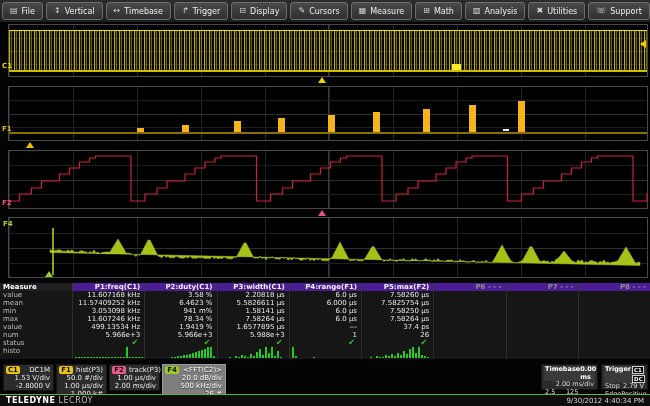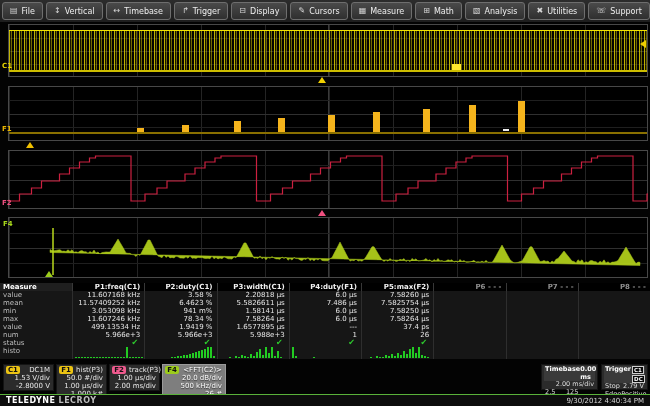--- a/index.html
+++ b/index.html
@@ -58,21 +58,21 @@
   #mk-triglevel{position:absolute;left:640px;top:40px;width:0;height:0;border-top:4px solid transparent;
                 border-bottom:4px solid transparent;border-right:6px solid #f0d000;}
 
   
   #measure-table{position:absolute;left:0;top:283px;width:650px;height:76px;background:#161616;
      display:grid;grid-template-columns:72px repeat(8,1fr);
      grid-template-rows:8px 8px 8px 8px 8px 8px 8px 8px 12px;font-size:7px;line-height:8px;}
   .mt-cell{white-space:nowrap;overflow:hidden;}
   .mt-corner{font-weight:bold;color:#fff;padding-left:3px;background:#1f1f1f;}
   .mt-rowlab{color:#bdbdbd;padding-left:3px;}
-  .mt-head{font-weight:bold;color:#f2f2f2;text-align:right;padding-right:4px;border-left:1px solid #383838;background:#000000;}
+  .mt-head{font-weight:bold;color:#f2f2f2;text-align:right;padding-right:4px;border-left:1px solid #383838;background:#4c1d95;}
   .mt-head-empty{color:#8f8f8f;text-align:right;}
   .mt-val{color:#e6e6e6;text-align:right;padding-right:4px;border-left:1px solid #2e2e2e;}
   .mt-status{color:#2ecc2e;text-align:right;padding-right:6px;border-left:1px solid #2e2e2e;font-size:8px;}
   .mt-histo{border-left:1px solid #2e2e2e;position:relative;}
   .mt-histo svg{position:absolute;left:2px;bottom:1px;}
 
   
   .desc-box{position:absolute;top:364px;background:#2b2b2b;border:1px solid #141414;box-sizing:border-box;
             padding:1px 3px 1px 2px;font-size:7px;line-height:8px;}
   .desc-box .dl{text-align:right;color:#e8e8e8;white-space:nowrap;}
@@ -96,21 +96,21 @@
   .tt-head{display:flex;justify-content:space-between;background:#3a3a3a;font-weight:bold;color:#fff;padding:0 1px;}
   .tt-row{display:flex;justify-content:space-between;color:#ddd;padding:0 1px;}
   .mini-badge{display:inline-block;border:1px solid #cfcfcf;background:#0a0a0a;color:#fff;font-size:5.5px;
               line-height:6px;padding:0 1px;font-weight:bold;margin-left:1px;}
 
   
   #footer-line{position:absolute;left:0;top:394px;width:650px;height:1px;background:#5ab23a;}
   #footer{position:absolute;left:0;top:395px;width:650px;height:11px;background:#0d0d0d;
           display:flex;justify-content:space-between;align-items:center;padding:0 6px;box-sizing:border-box;}
   #brand{font-size:8px;color:#fff;letter-spacing:.5px;}
-  #brand b{font-weight:bold;} #brand span{color:#bdbdbd;font-weight:bold;}
+  #brand b{font-weight:bold;} #brand span{color:#bdbdbd;font-weight:normal;}
   #datetime{font-size:7px;color:#d8d8d8;}
 </style>
 </head>
 <body>
 
 <div id="app">
 
   <div id="menubar">
       <div class="menu-btn">
         <span class="mi">▤</span>
@@ -218,39 +218,39 @@
   <div id="mk-trigtime" class="tri-up"></div>
   <div id="mk-f1" class="tri-up"></div>
   <div id="mk-f2" class="tri-up"></div>
   <div id="mk-f4" class="tri-up"></div>
 
   <div id="measure-table">
       <div class="mt-cell mt-corner">Measure</div>
       <div class="mt-cell mt-head">P1:freq(C1)</div>
       <div class="mt-cell mt-head">P2:duty(C1)</div>
       <div class="mt-cell mt-head">P3:width(C1)</div>
-      <div class="mt-cell mt-head">P4:duty(F1)</div>
+      <div class="mt-cell mt-head">P4:range(F1)</div>
       <div class="mt-cell mt-head">P5:max(F2)</div>
       <div class="mt-cell mt-head mt-head-empty">P6 - - -</div>
       <div class="mt-cell mt-head mt-head-empty">P7 - - -</div>
       <div class="mt-cell mt-head mt-head-empty">P8 - - -</div>
       <div class="mt-cell mt-rowlab">value</div>
       <div class="mt-cell mt-val">11.607168 kHz</div>
       <div class="mt-cell mt-val">3.58 %</div>
       <div class="mt-cell mt-val">2.20818 µs</div>
       <div class="mt-cell mt-val">6.0 µs</div>
       <div class="mt-cell mt-val">7.58260 µs</div>
       <div class="mt-cell mt-val"></div>
       <div class="mt-cell mt-val"></div>
       <div class="mt-cell mt-val"></div>
       <div class="mt-cell mt-rowlab">mean</div>
       <div class="mt-cell mt-val">11.57409252 kHz</div>
       <div class="mt-cell mt-val">6.4623 %</div>
       <div class="mt-cell mt-val">5.5826611 µs</div>
-      <div class="mt-cell mt-val">7.486 µs</div>
+      <div class="mt-cell mt-val">6.000 µs</div>
       <div class="mt-cell mt-val">7.5825754 µs</div>
       <div class="mt-cell mt-val"></div>
       <div class="mt-cell mt-val"></div>
       <div class="mt-cell mt-val"></div>
       <div class="mt-cell mt-rowlab">min</div>
       <div class="mt-cell mt-val">3.053098 kHz</div>
       <div class="mt-cell mt-val">941 m%</div>
       <div class="mt-cell mt-val">1.58141 µs</div>
       <div class="mt-cell mt-val">6.0 µs</div>
       <div class="mt-cell mt-val">7.58250 µs</div>

